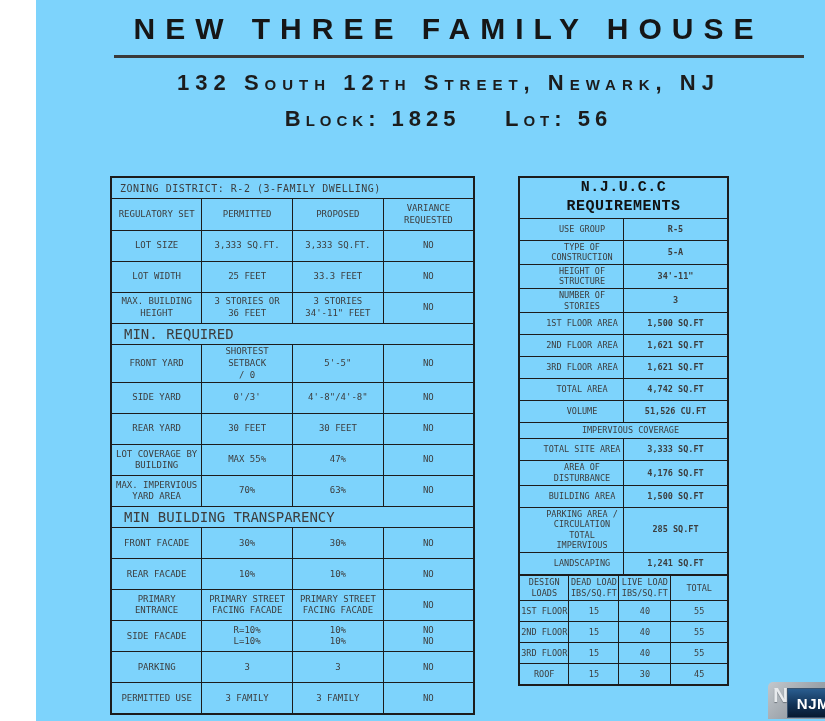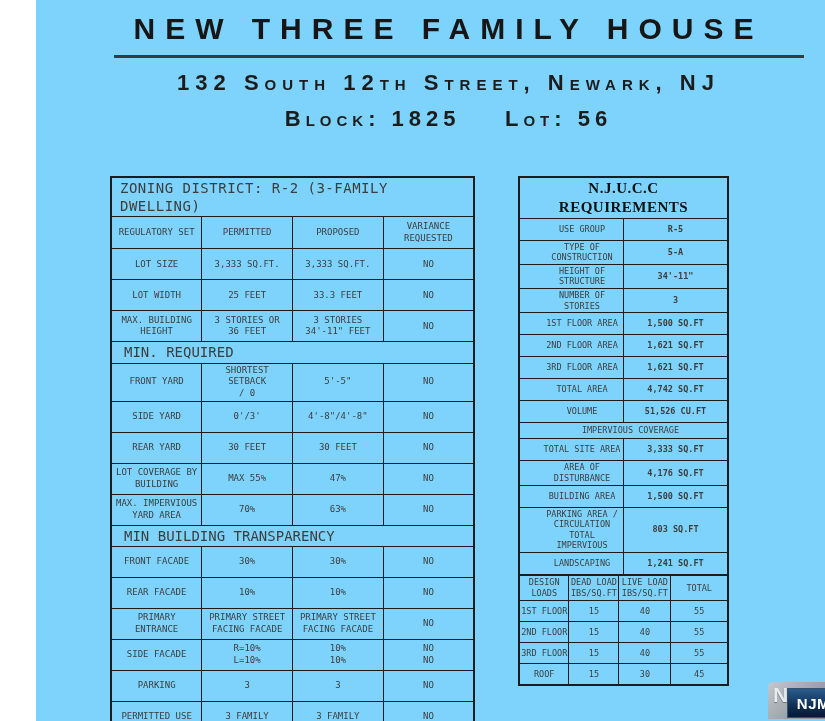--- a/index.html
+++ b/index.html
@@ -16,32 +16,32 @@
     font-size:22px;font-weight:bold;font-variant:small-caps;letter-spacing:5px;color:#1c1c1c;white-space:pre;}
 
   
   .zwrap{position:absolute;left:74px;top:176px;}
   table{border-collapse:collapse;table-layout:fixed;}
   .ztable{width:363px;border:2px solid #1c1c1c;font-family:"DejaVu Sans Mono",monospace;
     font-size:9px;color:#3d3d3d;}
   .ztable td{border:1px solid #1c1c1c;text-align:center;vertical-align:middle;
     white-space:pre-line;padding:1px 2px;line-height:1.3;}
   .ztable col{width:90.75px;}
-  .ztable .ttl td{text-align:left;padding-left:8px;height:18px;font-size:14px;letter-spacing:0.5px;}
+  .ztable .ttl td{text-align:left;padding-left:8px;height:18px;font-size:10px;letter-spacing:0.5px;}
   .ztable .hdr td{height:29px;}
   .ztable .r td{height:28px;}
   .ztable .sec td{text-align:left;padding-left:12px;height:11px;font-size:14px;}
 
   
   .nwrap{position:absolute;left:482px;top:176px;}
   .ntable{width:211px;border:2px solid #1c1c1c;font-family:"DejaVu Sans Mono",monospace;
     font-size:8.5px;color:#3d3d3d;}
   .ntable td{border:1px solid #1c1c1c;text-align:center;vertical-align:middle;
     white-space:pre-line;padding:1px 2px;line-height:1.25;height:19px;}
-  .ntable .nttl td{font-family:Liberation Serif, serif;font-weight:bold;font-size:15px;
+  .ntable .nttl td{font-family:Liberation Mono, monospace;font-weight:bold;font-size:15px;
     letter-spacing:0.5px;color:#121212;height:25px;}
   .ntable .nl{width:117px;padding-left:23px;}
   .ntable .nv{width:90px;font-weight:bold;}
   .ntable .nsec td{height:13px;padding-left:16px;}
   .ntable .tall td{height:30px;}
   .dtable{width:211px;border:2px solid #1c1c1c;font-family:"DejaVu Sans Mono",monospace;
     font-size:8.5px;color:#3d3d3d;margin-top:-2px;}
   .dtable td{border:1px solid #1c1c1c;text-align:center;vertical-align:middle;
     white-space:pre-line;padding:0 1px;line-height:1.25;}
   .dtable .dhdr td{height:24px;}
@@ -248,21 +248,21 @@
         <td class="nv">4,176 SQ.FT</td>
       </tr>
       <tr>
         <td class="nl">BUILDING AREA</td>
         <td class="nv">1,500 SQ.FT</td>
       </tr>
       <tr class="tall">
         <td class="nl">PARKING AREA /
 CIRCULATION TOTAL
 IMPERVIOUS</td>
-        <td class="nv">803 SQ.FT</td>
+        <td class="nv">285 SQ.FT</td>
       </tr>
       <tr>
         <td class="nl">LANDSCAPING</td>
         <td class="nv">1,241 SQ.FT</td>
       </tr>
     </tbody>
       </table>
 
     <table class="dtable">
       <colgroup>

